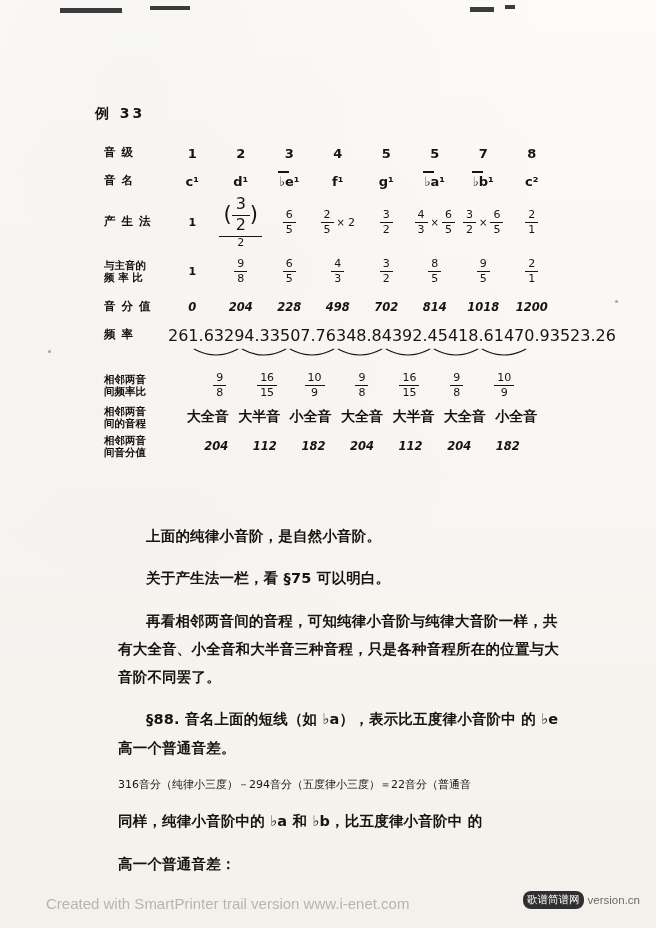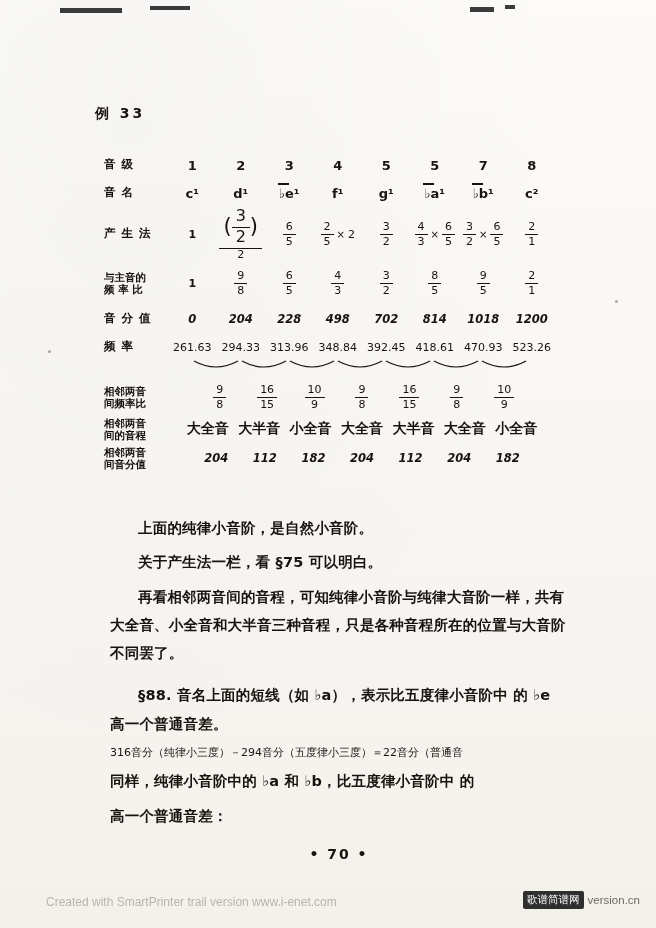--- a/index.html
+++ b/index.html
@@ -41,30 +41,30 @@
     width:64px;flex:none;font-weight:700;font-size:11.5px;
     letter-spacing:1px;line-height:1.15;text-align:left;
     color:#120f0a;
   }
   .rlabel.two{font-size:10.5px;letter-spacing:0;}
   .cells{display:flex;flex:1;}
   .cell{
     flex:1;text-align:center;white-space:nowrap;
     display:flex;align-items:center;justify-content:center;
   }
-  .row-degree{height:26px;margin-top:12px;}
+  .row-degree{height:26px;}
   .row-degree .cell{font-weight:700;font-size:13px;}
   .row-name{height:30px;}
   .row-name .cell{font-weight:700;font-size:13px;}
   .row-gen{height:52px;}
   .row-freq{height:46px;}
   .row-cent{height:26px;}
   .row-cent .cell{font-style:italic;font-weight:700;font-size:11.5px;}
   .row-hz{height:30px;}
-  .row-hz .cell{font-size:11px;}
+  .row-hz .cell{font-size:16px;}
   .row-ratio{height:34px;}
   .row-interval{height:30px;}
   .row-interval .cell{font-weight:700;font-size:14px;}
   .row-ivcent{height:28px;}
   .row-ivcent .cell{font-style:italic;font-weight:700;font-size:11.5px;}
 
   .frac{display:inline-flex;flex-direction:column;align-items:center;line-height:1.05;}
   .frac .num{border-bottom:1.3px solid #17140f;padding:0 3px 1px;}
   .frac .den{padding:1px 3px 0;}
   .prod{display:inline-flex;align-items:center;gap:2px;}
@@ -81,40 +81,40 @@
     position:absolute;left:-1px;top:-3px;width:11px;height:2px;background:#17140f;
   }
 
   
   .body{
     position:absolute;left:104px;top:508px;width:470px;
     font-size:14.5px;line-height:1.95;font-weight:700;
     font-family:"DejaVu Sans","Liberation Sans",sans-serif;
     letter-spacing:.2px;
   }
-  .body p{margin:6px;}
+  .body p{margin:14px;}
   .indent{text-indent:28px;}
   .small-line{
     font-size:11px;font-weight:400;letter-spacing:0;line-height:1.6;
     margin-top:10px;margin-bottom:2px;
   }
   .pagenum{
     position:absolute;left:104px;top:846px;width:470px;
     text-align:center;font-size:14px;font-weight:700;letter-spacing:2px;
   }
   .footer-left{
     position:absolute;left:46px;top:895px;
-    font-size:12px;color:#b9b4ab;font-family:"Liberation Sans",sans-serif;
+    font-size:15px;color:#b9b4ab;font-family:"Liberation Sans",sans-serif;
   }
   .footer-right{
     position:absolute;right:16px;top:891px;
     display:flex;align-items:center;gap:4px;
   }
   .fr-badge{
-    background:#2f2f2f;color:#fff;font-size:10.5px;padding:2px 4px;border-radius:2px;
+    background:#2f2f2f;color:#fff;font-size:10.5px;padding:2px 4px;border-radius:8px;
     font-family:"Liberation Sans",sans-serif;
   }
   .fr-text{font-size:11.5px;color:#6f6a62;font-family:"Liberation Sans",sans-serif;}
   svg.brace{display:block;}
 </style>
 </head>
 <body>
 
 <div class="page">
 
@@ -298,21 +298,21 @@
         <div class="cell">1018</div>
         <div class="cell">1200</div>
       </div>
     </div>
 
     <div class="row row-hz">
       <div class="rlabel">频    率</div>
       <div class="cells">
         <div class="cell">261.63</div>
         <div class="cell">294.33</div>
-        <div class="cell">313.96</div>
+        <div class="cell">507.76</div>
         <div class="cell">348.84</div>
         <div class="cell">392.45</div>
         <div class="cell">418.61</div>
         <div class="cell">470.93</div>
         <div class="cell">523.26</div>
       </div>
     </div>
 
     <div style="height:14px;display:flex;">
       <div style="width:64px;flex:none;"></div>
@@ -410,21 +410,20 @@
   <div class="body">
     <p class="indent">上面的纯律小音阶，是自然小音阶。</p>
     <p class="indent">关于产生法一栏，看 §75 可以明白。</p>
     <p class="indent">再看相邻两音间的音程，可知纯律小音阶与纯律大音阶一样，共有大全音、小全音和大半音三种音程，只是各种音程所在的位置与大音阶不同罢了。</p>
     <p class="indent" style="margin-top:14px;">§88. 音名上面的短线（如 ♭a），表示比五度律小音阶中 的 ♭e 高一个普通音差。</p>
     <p class="small-line">316音分（纯律小三度）－294音分（五度律小三度）＝22音分（普通音</p>
     <p>同样，纯律小音阶中的 ♭a 和 ♭b，比五度律小音阶中 的</p>
     <p>高一个普通音差：</p>
   </div>
 
-  <div class="pagenum">• 70 •</div>
 
   <div class="footer-left">Created with SmartPrinter trail version www.i-enet.com</div>
   <div class="footer-right">
     <span class="fr-badge">歌谱简谱网</span>
     <span class="fr-text">version.cn</span>
   </div>
 
 </div>
 
 </body></html>

